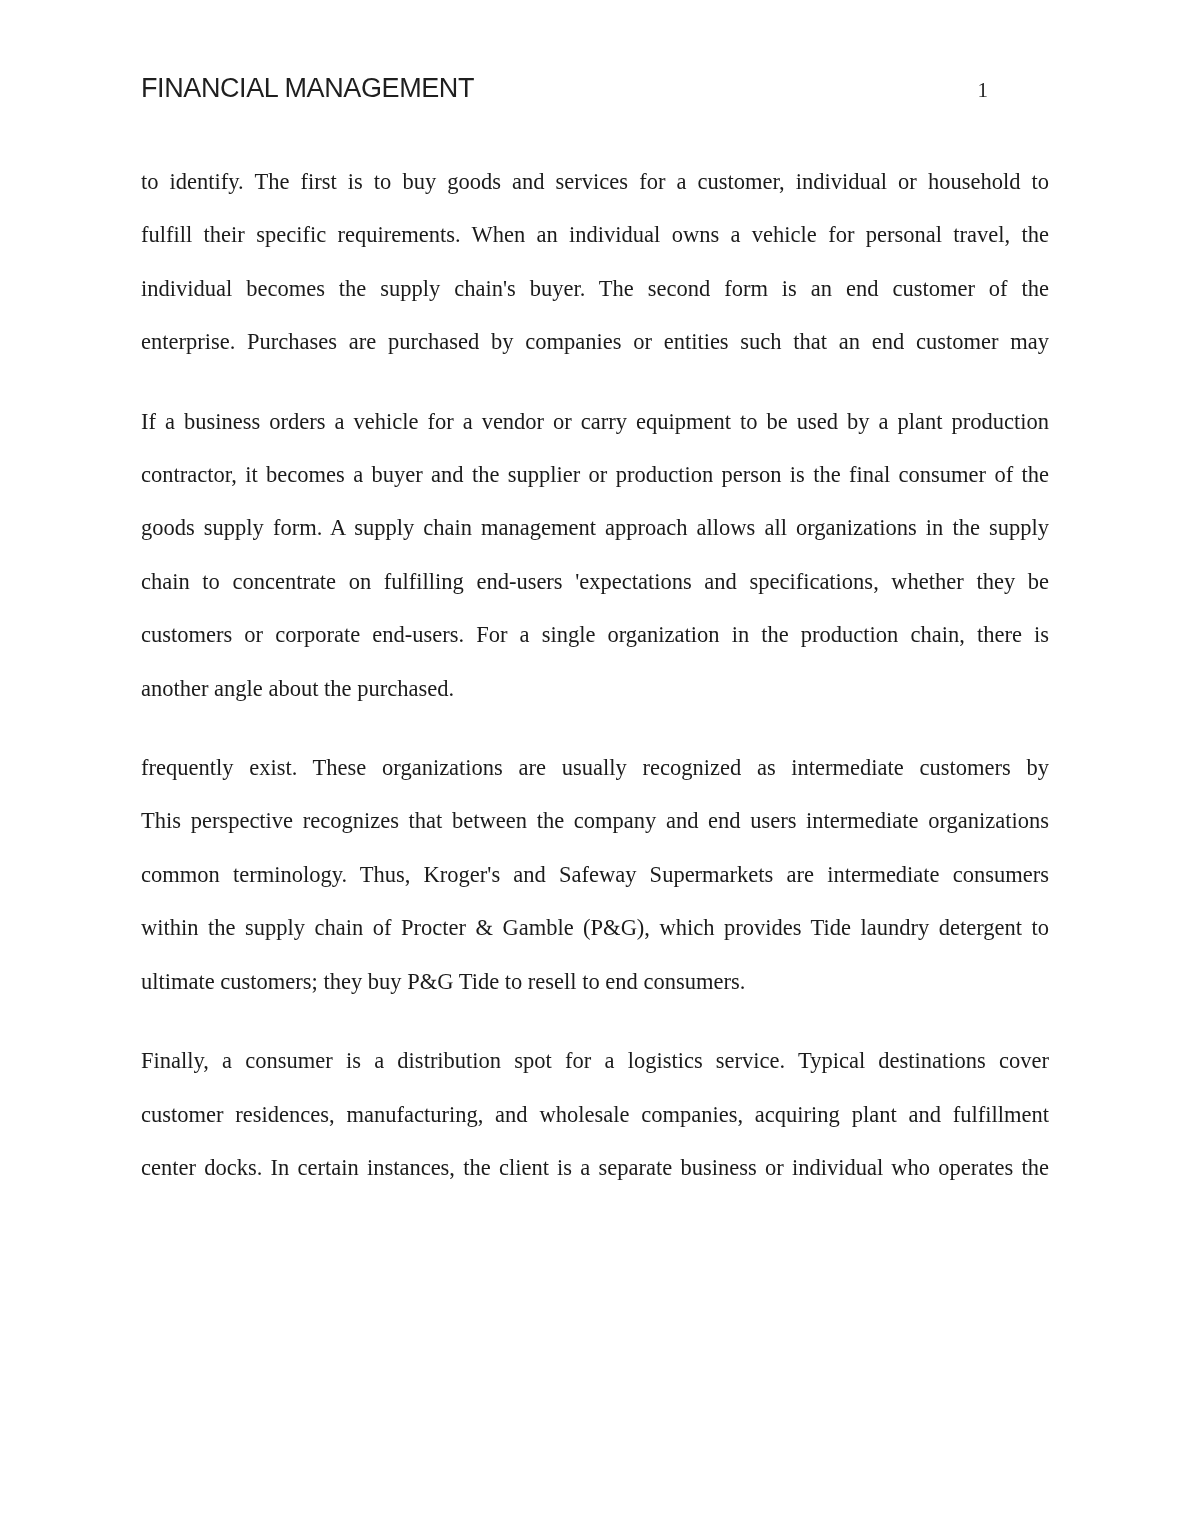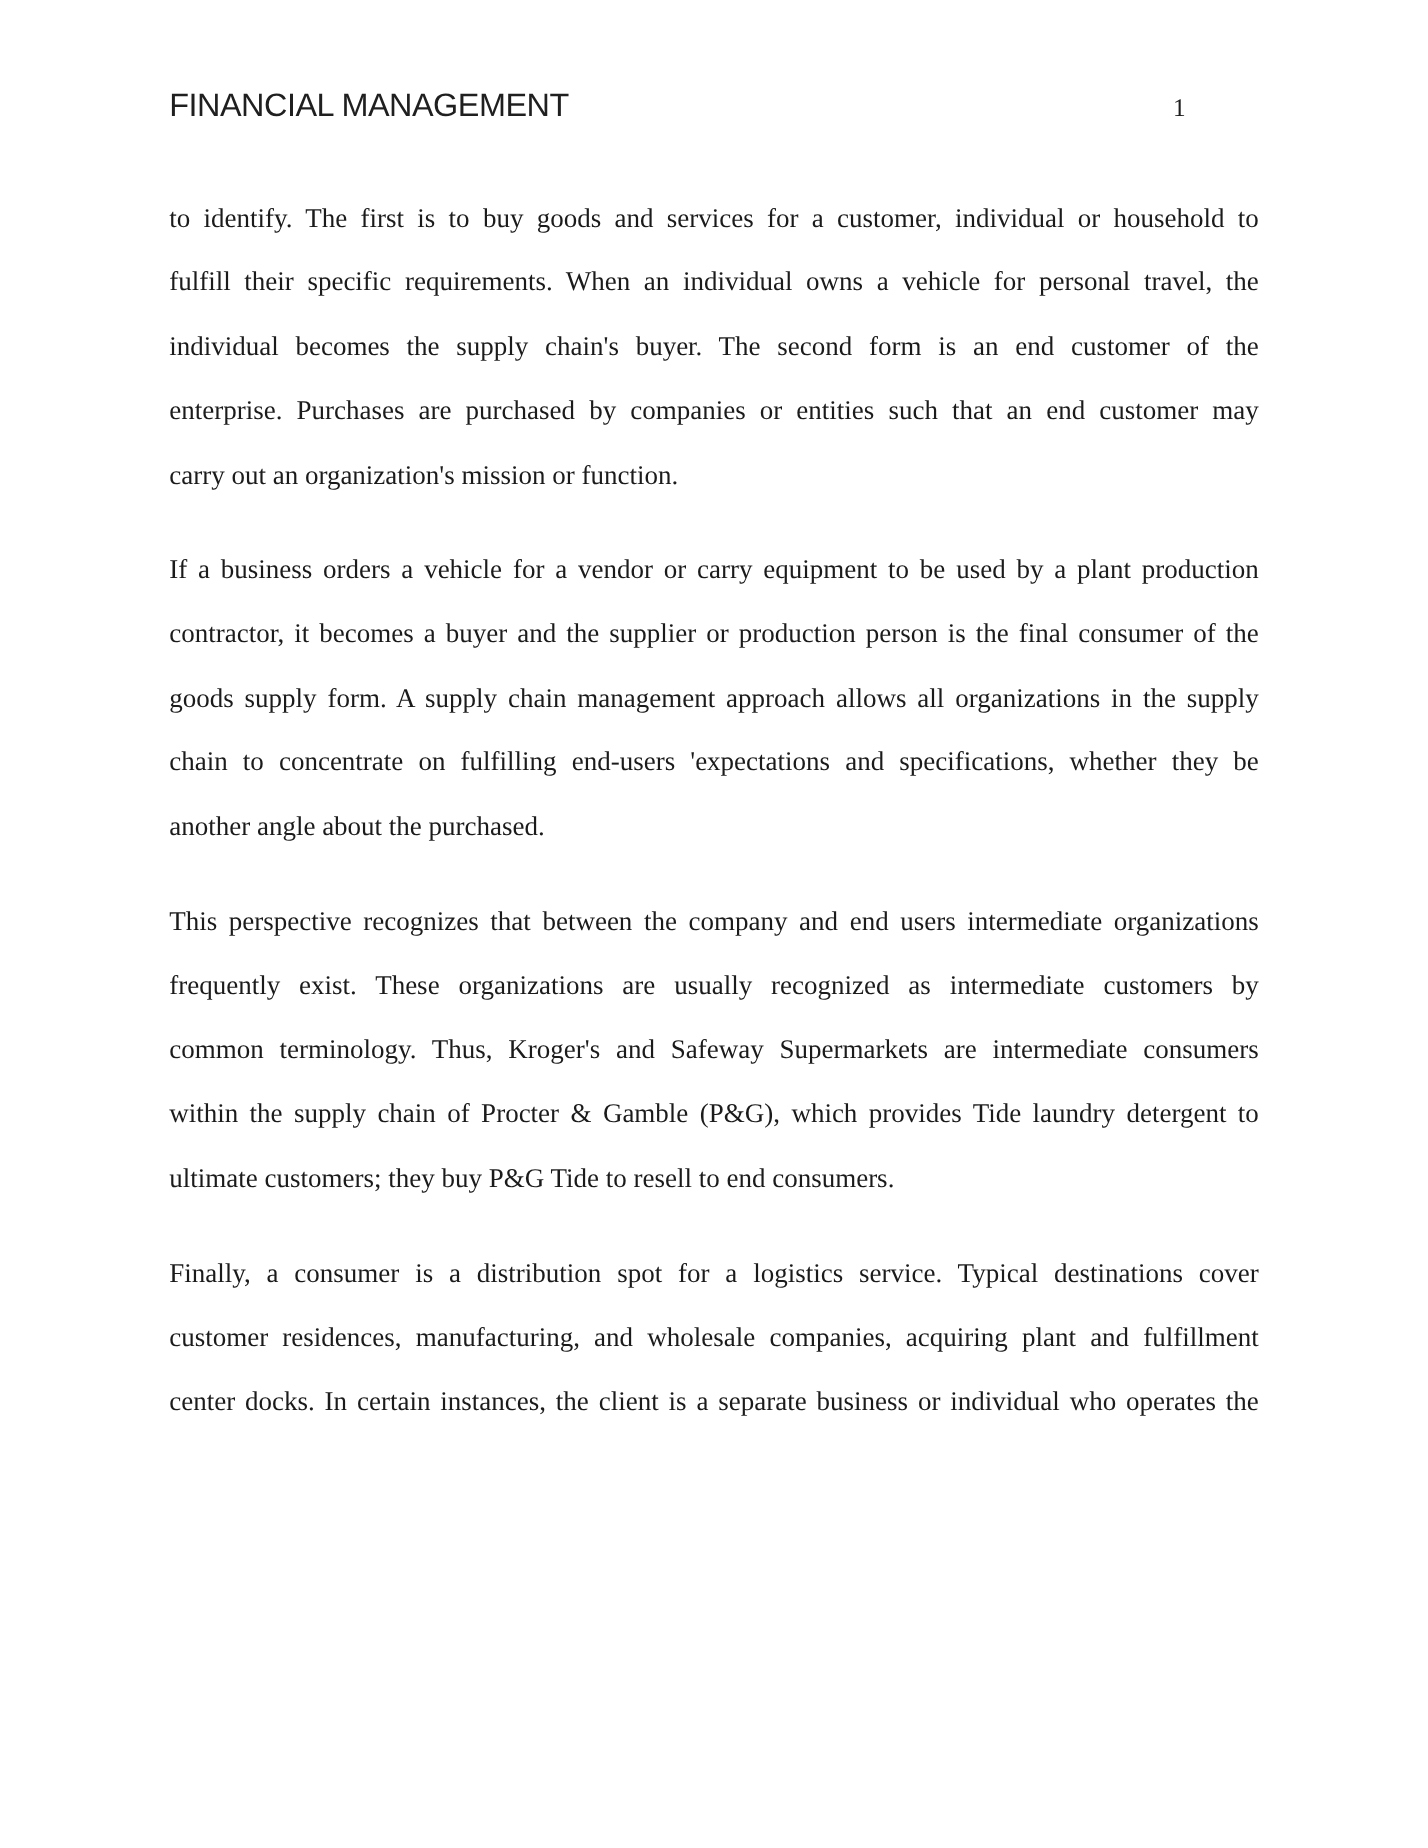--- a/index.html
+++ b/index.html
@@ -70,32 +70,32 @@
     <span class="header-title">FINANCIAL MANAGEMENT</span>
     <span class="page-number">1</span>
   </div>
 
   <div class="document-body">
       <div class="paragraph">
         <div class="line">to identify. The first is to buy goods and services for a customer, individual or household to</div>
         <div class="line">fulfill their specific requirements. When an individual owns a vehicle for personal travel, the</div>
         <div class="line">individual becomes the supply chain's buyer. The second form is an end customer of the</div>
         <div class="line">enterprise. Purchases are purchased by companies or entities such that an end customer may</div>
-        <div class="line lastline">carry out an organization's mission or function.</div>
       </div>
       <div class="paragraph">
         <div class="line">If a business orders a vehicle for a vendor or carry equipment to be used by a plant production</div>
         <div class="line">contractor, it becomes a buyer and the supplier or production person is the final consumer of the</div>
         <div class="line">goods supply form. A supply chain management approach allows all organizations in the supply</div>
         <div class="line">chain to concentrate on fulfilling end-users 'expectations and specifications, whether they be</div>
+        <div class="line">customers or corporate end-users. For a single organization in the production chain, there is</div>
         <div class="line lastline">another angle about the purchased.</div>
       </div>
       <div class="paragraph">
+        <div class="line">frequently exist. These organizations are usually recognized as intermediate customers by</div>
         <div class="line">This perspective recognizes that between the company and end users intermediate organizations</div>
-        <div class="line">frequently exist. These organizations are usually recognized as intermediate customers by</div>
         <div class="line">common terminology. Thus, Kroger's and Safeway Supermarkets are intermediate consumers</div>
         <div class="line">within the supply chain of Procter &amp; Gamble (P&amp;G), which provides Tide laundry detergent to</div>
         <div class="line lastline">ultimate customers; they buy P&amp;G Tide to resell to end consumers.</div>
       </div>
       <div class="paragraph">
         <div class="line">Finally, a consumer is a distribution spot for a logistics service. Typical destinations cover</div>
         <div class="line">customer residences, manufacturing, and wholesale companies, acquiring plant and fulfillment</div>
         <div class="line">center docks. In certain instances, the client is a separate business or individual who operates the</div>
       </div>
     </div>

